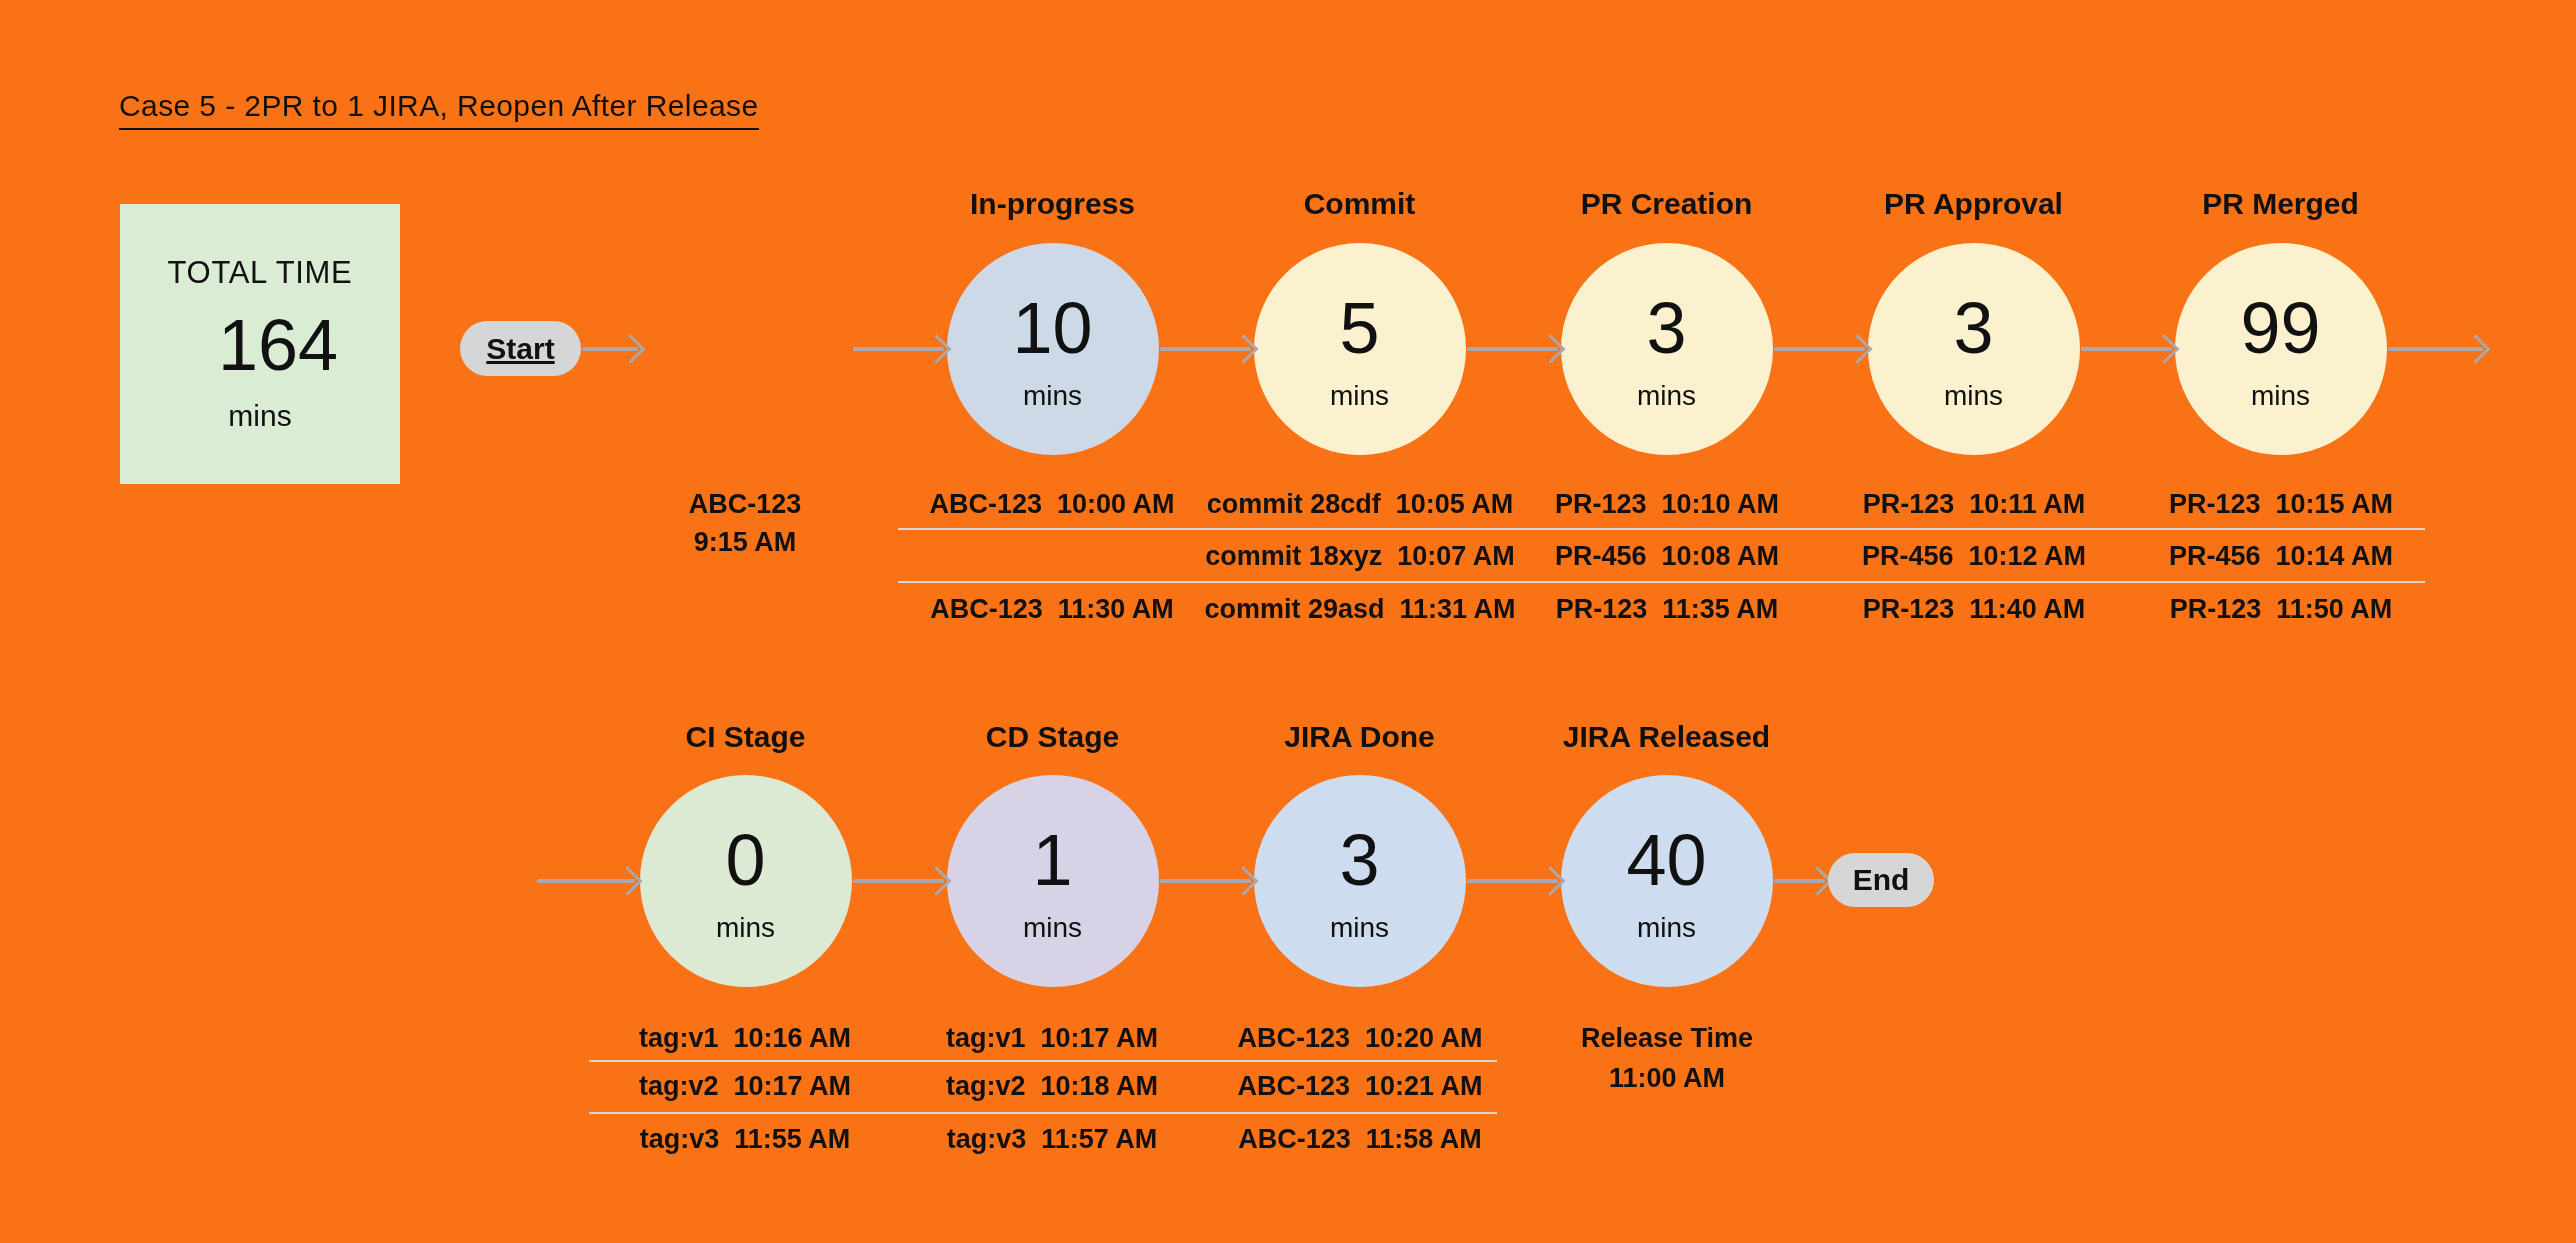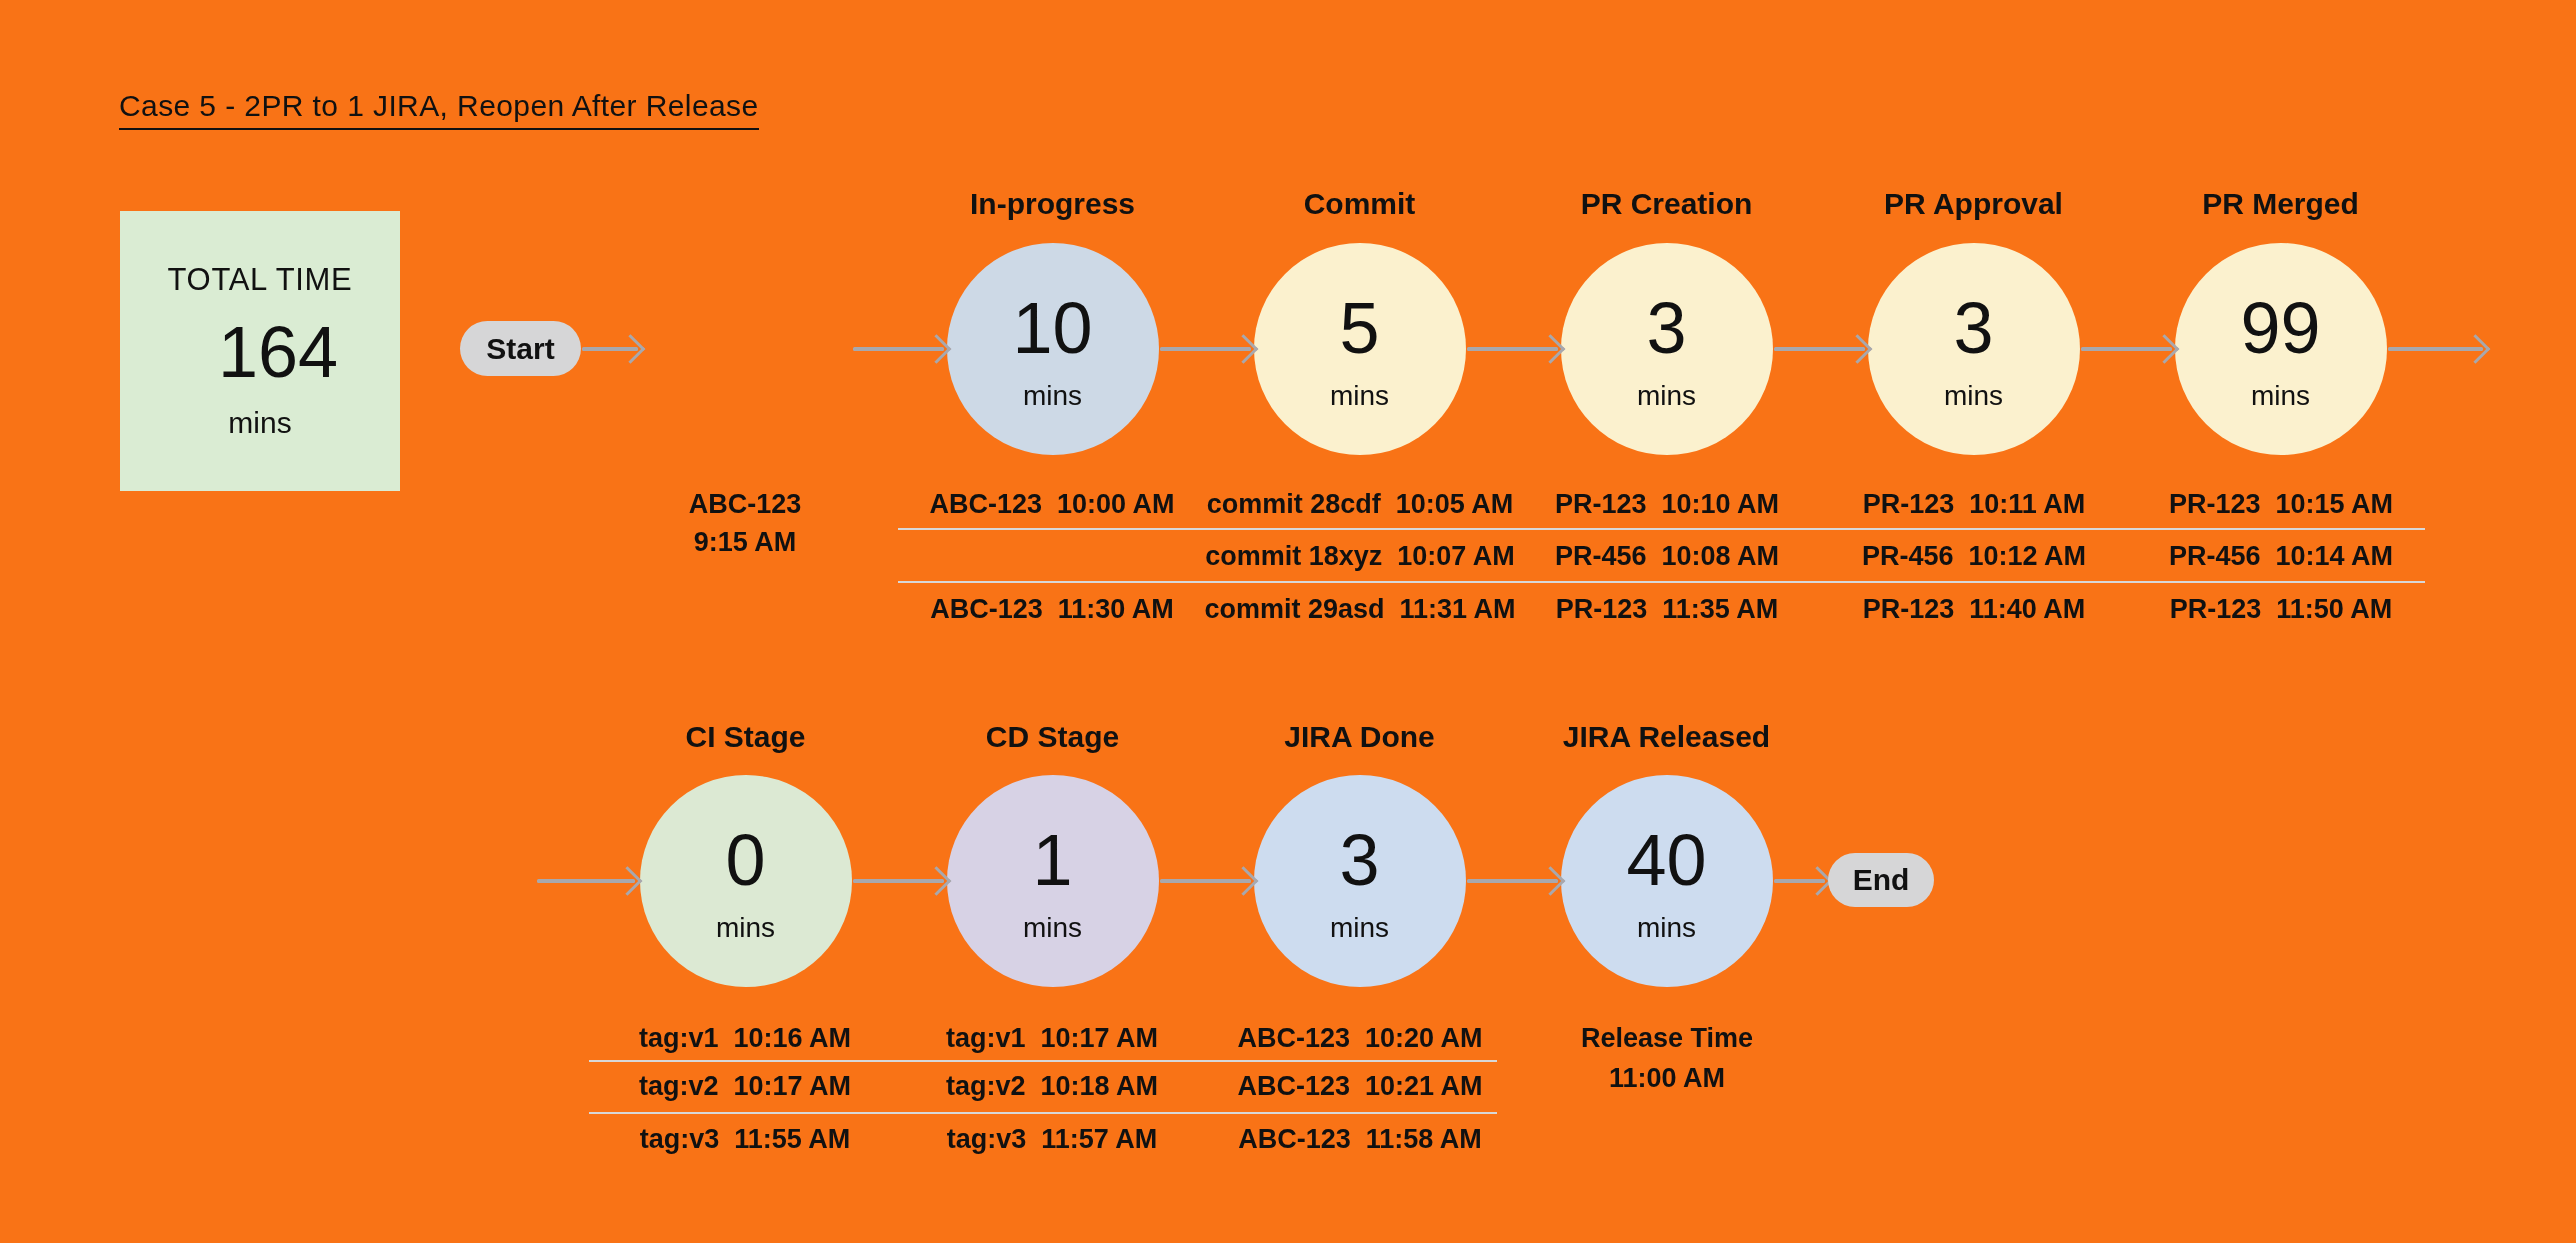--- a/index.html
+++ b/index.html
@@ -11,33 +11,33 @@
     color:#111111;
     overflow:hidden;
   }
   .title{
     position:absolute;left:119px;top:89px;
     font-size:30px;font-weight:400;letter-spacing:0.4px;
     padding-bottom:4.5px;border-bottom:2.2px solid #111111;
     white-space:nowrap;
   }
   .total-box{
-    position:absolute;left:120px;top:211px;width:280px;height:280px;
+    position:absolute;left:120px;top:204px;width:280px;height:280px;
     display:flex;flex-direction:column;align-items:center;justify-content:center;
     gap:18px;
   }
   .total-label{font-size:31px;letter-spacing:0.7px;font-weight:400;}
   .total-value{font-size:72px;font-weight:400;line-height:1;margin-left:36px;}
   .total-unit{font-size:30px;font-weight:400;}
   .pill{
     position:absolute;display:flex;align-items:center;justify-content:center;
     background:#d6d6d7;border-radius:27.6px;
     font-size:30px;font-weight:700;color:#111111;
   }
-  .pill.start{left:460px;top:321px;width:121px;height:55px;}
+  .pill.start{left:460px;top:321px;width:121px;height:55px;text-decoration:underline;}
   .pill.end{left:1828px;top:853px;width:106px;height:54px;border-radius:27px;}
   .stage{position:absolute;width:313px;text-align:center;}
   .stage-label{font-size:30px;font-weight:700;line-height:36px;white-space:nowrap;}
   .circle{
     width:212px;height:212px;border-radius:50%;
     margin:21px auto 0 auto;
     display:flex;flex-direction:column;align-items:center;justify-content:center;
     gap:15px;padding-top:3px;box-sizing:border-box;
   }
   .circle .num{font-size:72px;line-height:75px;font-weight:400;}

